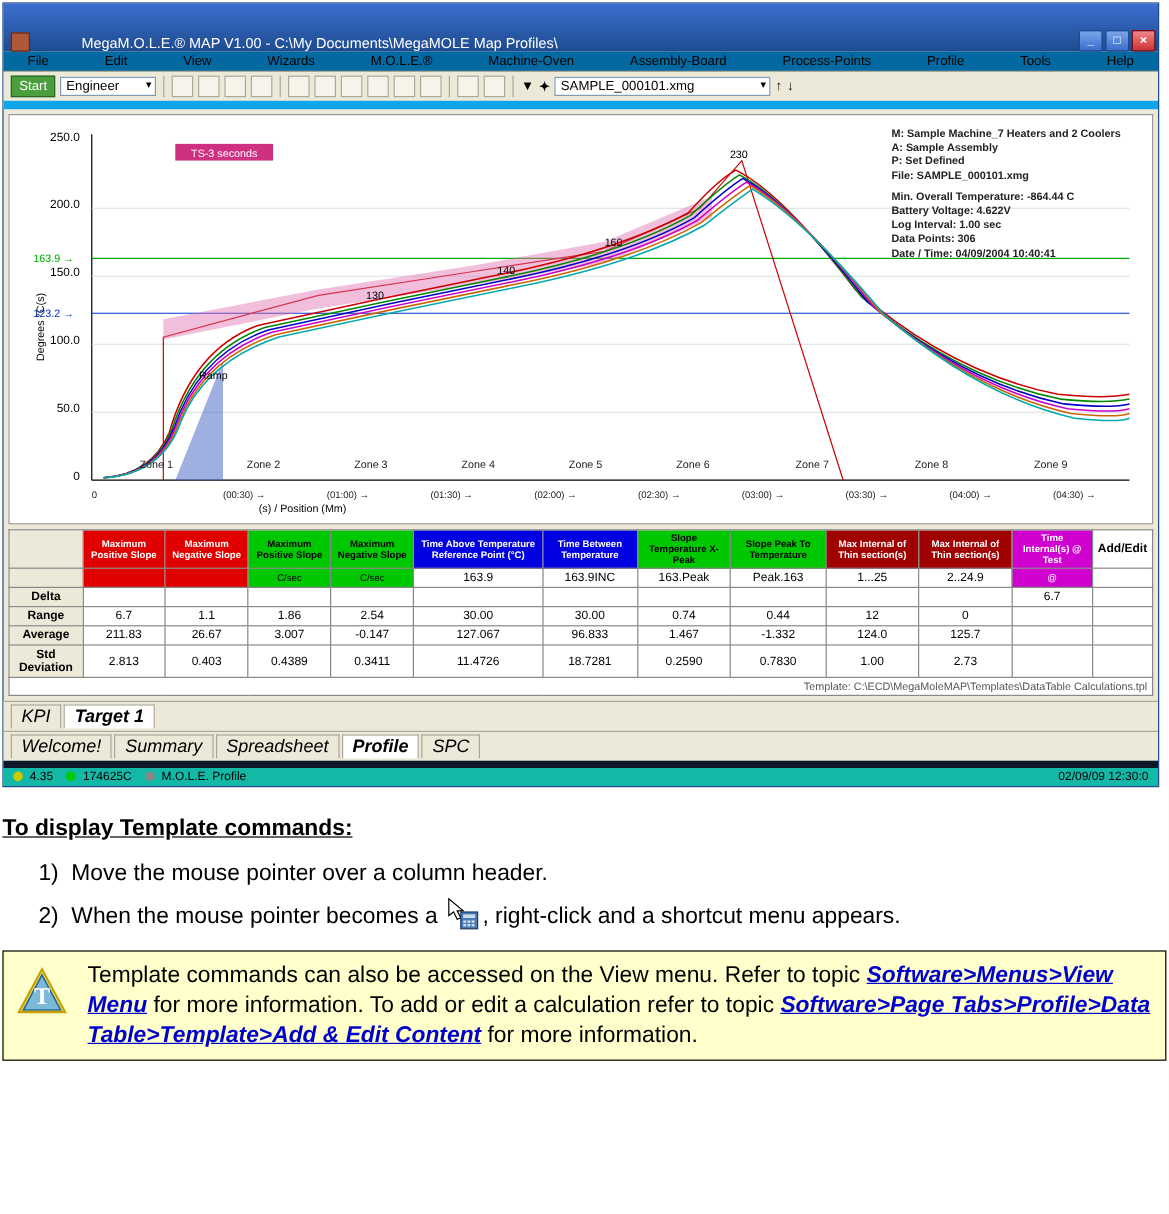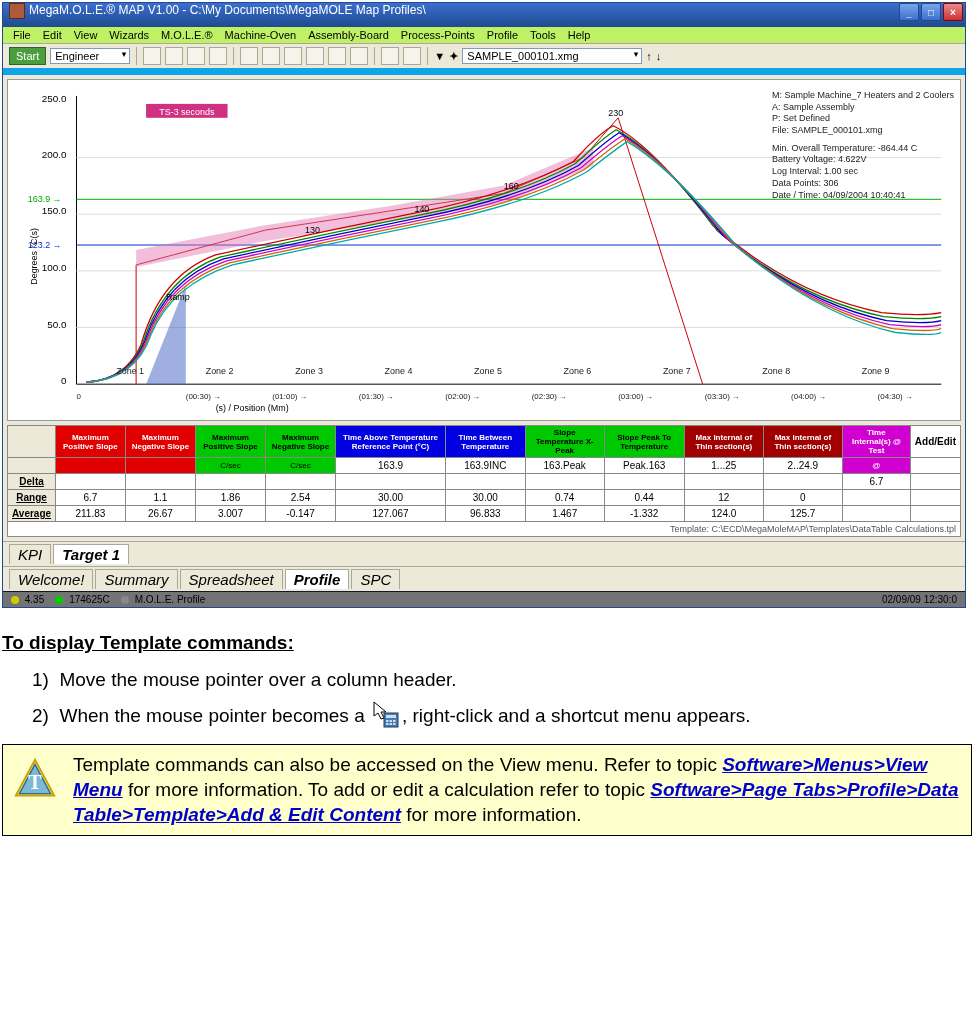--- a/index.html
+++ b/index.html
@@ -12,50 +12,52 @@
   }
   .app-window {
     border: 1px solid #1e4b8f;
     background: #ece9d8;
     width: 964px;
     margin: 2px 0 0 2px;
   }
   .titlebar {
     background: linear-gradient(to bottom, #3b6ecf 0%, #1e4b8f 100%);
     color: #fff;
-    height: 24px;
+    height: 40px;
     display: flex;
-    align-items: flex-start;
+    align-items: flex-end;
     padding: 0 2px 0 6px;
     font-size: 12px;
+    gap: 39px;
   }
   .titlebar-icon {
     width: 16px; height: 16px;
     background: #b0583a;
     border: 1px solid #5c2b1c;
     margin-right: 4px;
   }
   .titlebar-text { flex: 1; white-space: nowrap; overflow: hidden; }
   .win-buttons { display: flex; gap: 2px; }
   .win-btn {
     width: 20px; height: 18px;
     background: linear-gradient(to bottom, #7aa6e8, #3b6ecf);
     border: 1px solid #1e4b8f;
     border-radius: 2px;
     display: flex; align-items: center; justify-content: center;
     font-size: 10px; color: #fff; font-weight: bold;
   }
   .win-btn.close { background: linear-gradient(to bottom, #e88, #c33); border-color: #800; }
   .menubar {
-    background: #bef264;
+    background: #0369a1;
     display: flex;
-    padding: 2px 10px;
+    padding: 2px 20px;
     font-size: 11px;
     gap: 12px;
     border-bottom: 1px solid #aca899;
+    justify-content: space-between;
   }
   .menubar span { cursor: default; }
   .toolbar {
     background: #ece9d8;
     display: flex;
     align-items: center;
     padding: 3px 6px;
     gap: 4px;
     border-bottom: 7px solid #0ea5e9;
     font-size: 11px;
@@ -88,66 +90,67 @@
     background: #fff;
     margin: 4px;
     border: 1px solid #999;
     padding: 6px;
     height: 342px;
     position: relative;
   }
   .chart-svg { width: 100%; height: 100%; }
   .info-box {
     position: absolute;
-    right: 6px; top: 10px;
+    right: 26px; top: 10px;
     font-size: 9px;
     line-height: 1.3;
     color: #222;
+    font-weight: bold;
   }
   .data-table {
     margin: 0 4px 4px 4px;
     font-size: 10px;
     border-collapse: collapse;
     width: calc(100% - 8px);
     background: #fff;
   }
   .data-table td, .data-table th {
     border: 1px solid #888;
     padding: 2px 4px;
     text-align: center;
   }
   .hdr-red { background: #e00000; color: #fff; font-size: 8px; }
   .hdr-green { background: #00c800; color: #000; font-size: 8px; }
   .hdr-blue { background: #0000e0; color: #fff; font-size: 8px; }
   .hdr-darkred { background: #a00000; color: #fff; font-size: 8px; }
   .hdr-magenta { background: #d000d0; color: #fff; font-size: 8px; }
-  .row-label { text-align: right; font-weight: bold; background: #ece9d8; text-decoration: underline; }
+  .row-label { text-align: right; font-weight: bold; background: #ece9d8; }
   .bottom-tabs {
     background: #ece9d8;
     display: flex;
     padding: 2px 6px;
     font-size: 15px;
     gap: 2px;
     border-top: 1px solid #aca899;
     font-style: italic;
   }
   .tab {
     border: 1px solid #aca899;
     border-bottom: none;
     padding: 1px 8px;
     background: #ece9d8;
   }
   .tab.active { background: #fff; font-weight: bold; }
   .statusbar {
-    background: #737373;
+    background: #14b8a6;
     display: flex;
     justify-content: space-between;
     padding: 2px 8px;
     font-size: 10px;
-    border-top: 1px solid #0f172a;
+    border-top: 6px solid #0f172a;
   }
   .status-led { display: inline-block; width: 8px; height: 8px; border-radius: 50%; margin-right: 3px; vertical-align: middle; }
   .led-green { background: #0c0; }
   .led-yellow { background: #cc0; }
   .led-gray { background: #888; }
 
   
   .doc-section { margin: 24px 2px 10px 2px; font-size: 19px; }
   .doc-heading { font-weight: bold; text-decoration: underline; margin-bottom: 6px; }
   .doc-list { margin: 8px 0 8px 30px; line-height: 1.9; }
@@ -420,20 +423,35 @@
       <td>127.067</td>
       <td>96.833</td>
       <td>1.467</td>
       <td>-1.332</td>
       <td>124.0</td>
       <td>125.7</td>
       <td></td>
       <td></td>
     </tr>
     <tr>
+      <td class="row-label">Std Deviation</td>
+      <td>2.813</td>
+      <td>0.403</td>
+      <td>0.4389</td>
+      <td>0.3411</td>
+      <td>11.4726</td>
+      <td>18.7281</td>
+      <td>0.2590</td>
+      <td>0.7830</td>
+      <td>1.00</td>
+      <td>2.73</td>
+      <td></td>
+      <td></td>
+    </tr>
+    <tr>
       <td colspan="13" style="text-align:right;font-size:9px;color:#555">Template: C:\ECD\MegaMoleMAP\Templates\DataTable Calculations.tpl</td>
     </tr>
   </tbody>
     </table>
 
   <div class="bottom-tabs">
     <span class="tab">KPI</span>
     <span class="tab active">Target 1</span>
   </div>
 

